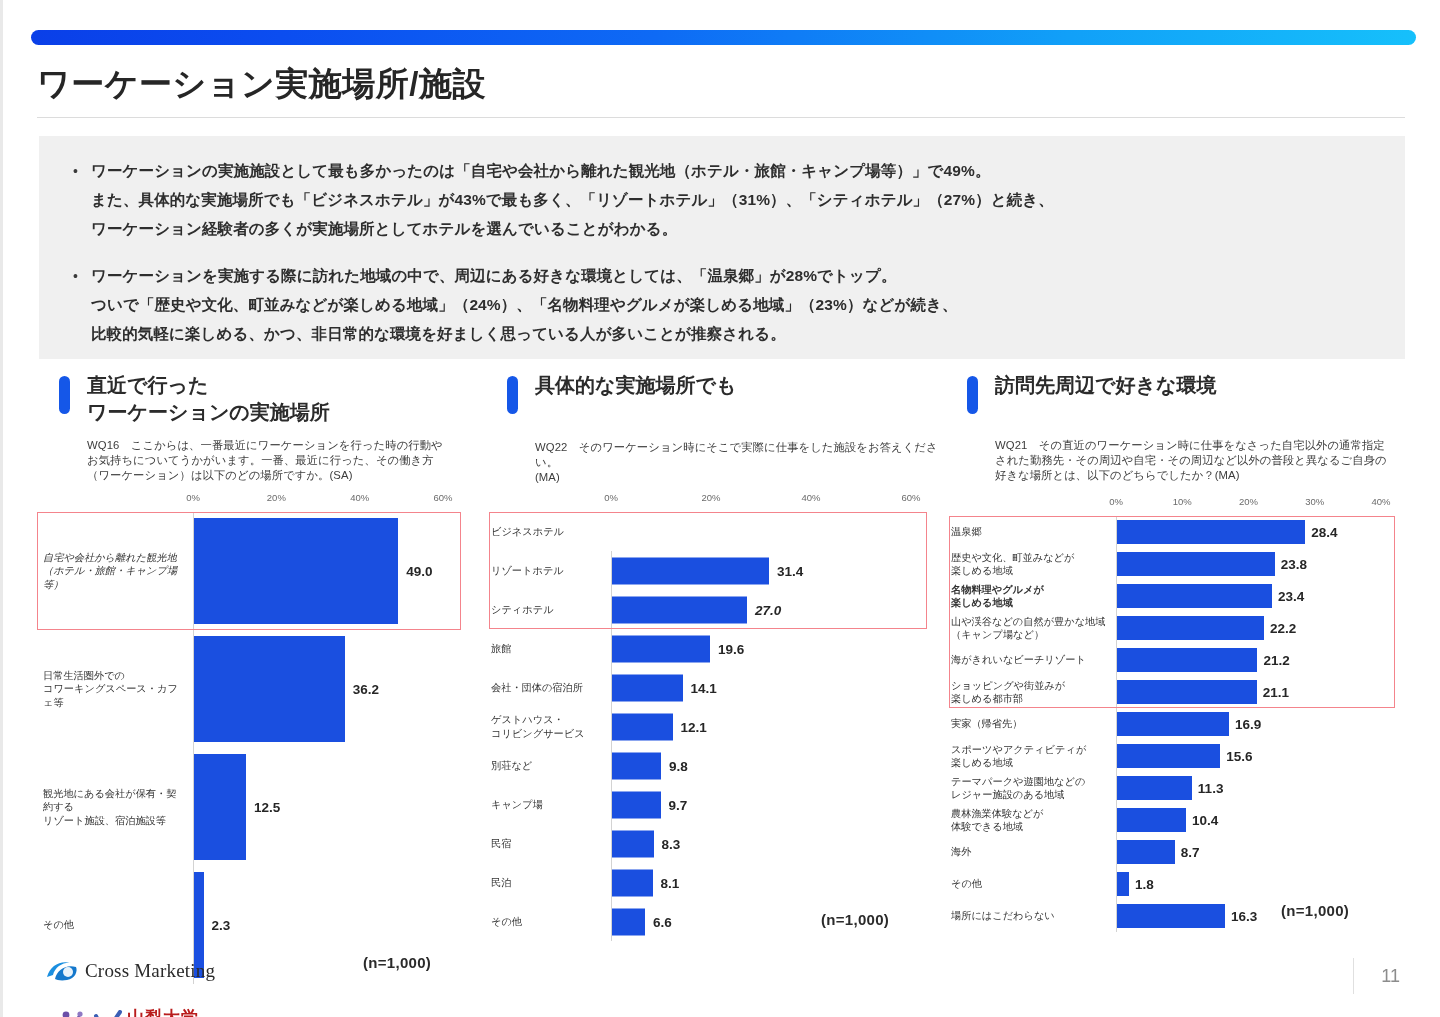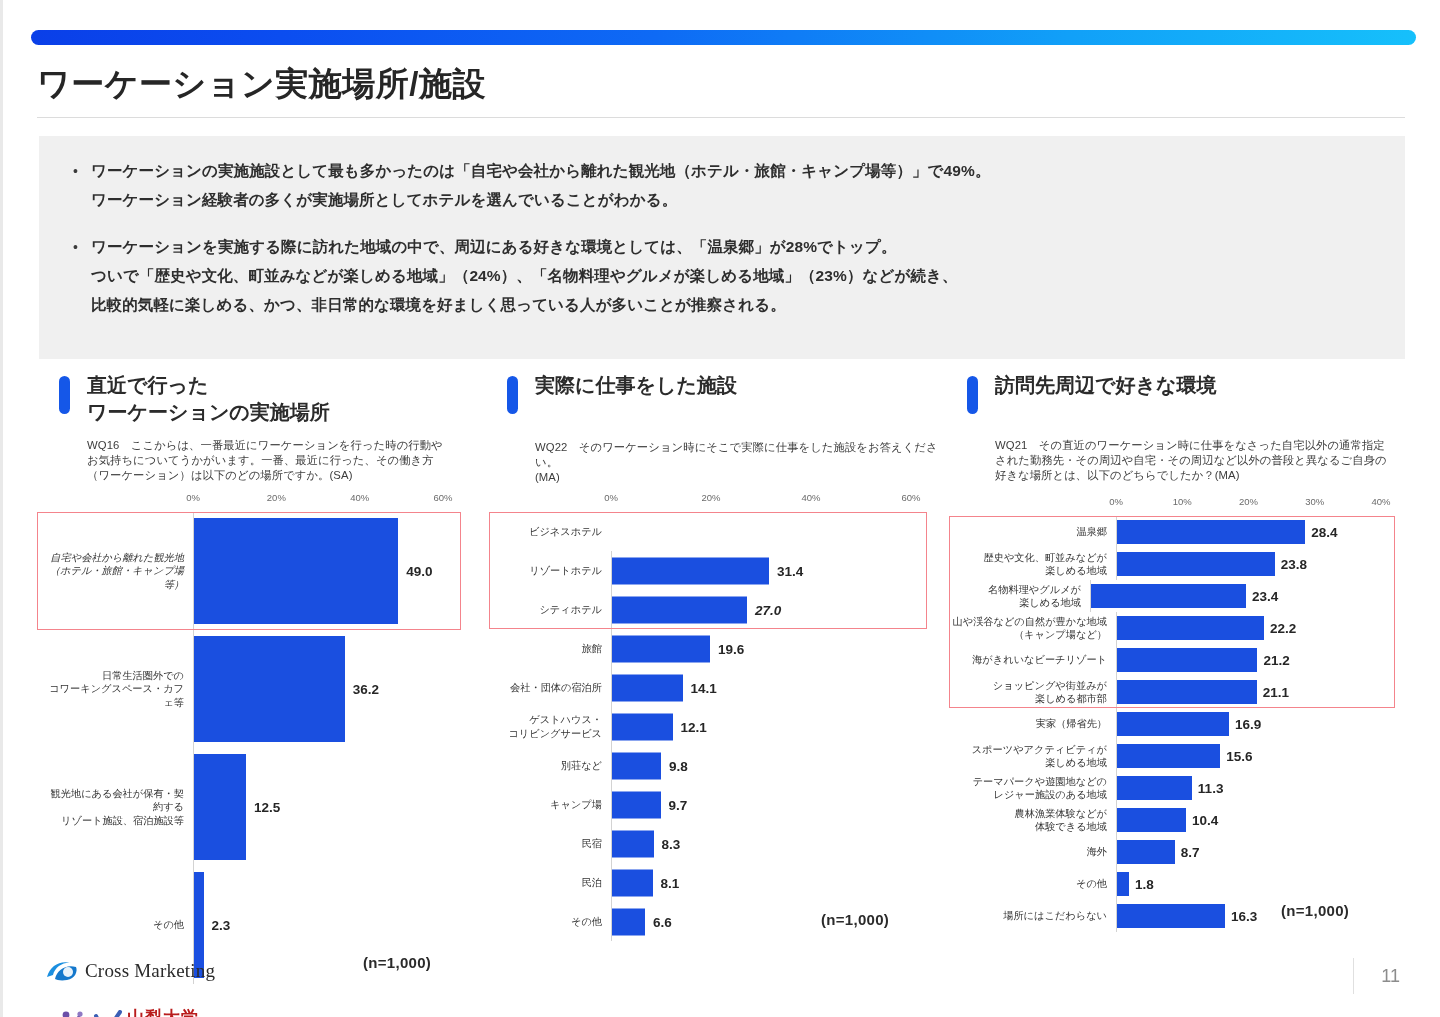--- a/index.html
+++ b/index.html
@@ -160,21 +160,21 @@
     top: 20px;
   }
 
   .rows { position: relative; }
   .row {
     display: flex;
     align-items: center;
     position: relative;
   }
   .row-label {
-    text-align: right;
+    text-align: left;
     font-size: 10.2px;
     line-height: 13.5px;
     color: #333;
     white-space: pre-line;
     padding-right: 9px;
     box-sizing: border-box;
     flex: 0 0 auto;
   }
   .row-track {
     position: relative;
@@ -271,20 +271,21 @@
   <div class="topbar"></div>
 
   <div class="page-title">ワーケーション実施場所/施設</div>
   <div class="title-rule"></div>
 
   <div class="summary" id="summary-panel">
       <div class="bullet-block">
         <div class="bullet-dot">•</div>
         <div class="bullet-lines">
           <div>ワーケーションの実施施設として最も多かったのは「自宅や会社から離れた観光地（ホテル・旅館・キャンプ場等）」で49%。</div>
+          <div>また、具体的な実施場所でも「ビジネスホテル」が43%で最も多く、「リゾートホテル」（31%）、「シティホテル」（27%）と続き、</div>
           <div>ワーケーション経験者の多くが実施場所としてホテルを選んでいることがわかる。</div>
         </div>
       </div>
       <div class="bullet-block">
         <div class="bullet-dot">•</div>
         <div class="bullet-lines">
           <div>ワーケーションを実施する際に訪れた地域の中で、周辺にある好きな環境としては、「温泉郷」が28%でトップ。</div>
           <div>ついで「歴史や文化、町並みなどが楽しめる地域」（24%）、「名物料理やグルメが楽しめる地域」（23%）などが続き、</div>
           <div>比較的気軽に楽しめる、かつ、非日常的な環境を好ましく思っている人が多いことが推察される。</div>
         </div>
@@ -342,21 +343,21 @@
           </div>
         </div>
         <div class="hl" style="border-color: rgb(244, 132, 140); left: -6px; top: 20px; height: 118px; width: 424px;"></div>
         <div class="nbox" style="left: 320px; top: 462px;">(n=1,000)</div>
       </div>
   </div>
 
   <div class="panel" id="panel-2">
     <div class="panel-head">
       <div class="panel-bar"></div>
-      <div class="panel-title">実際に仕事をした施設</div>
+      <div class="panel-title">具体的な実施場所でも</div>
     </div>
     <div class="panel-q">WQ22　そのワーケーション時にそこで実際に仕事をした施設をお答えください。
 (MA)</div>
     <div class="chart" id="chart-2">
         <div class="axis">
           <span class="axis-tick" style="left: 120px;">0%</span>
           <span class="axis-tick" style="left: 220px;">20%</span>
           <span class="axis-tick" style="left: 320px;">40%</span>
           <span class="axis-tick" style="left: 420px;">60%</span>
           <div class="axis-line" style="left: 120px; width: 300px;"></div>
@@ -469,21 +470,21 @@
           </div>
           <div class="row" style="height: 32px;">
             <div class="row-label" style="width: 165px;">歴史や文化、町並みなどが
 楽しめる地域</div>
             <div class="row-track" style="width: 265px; flex: 0 0 265px;">
               <div class="bar" style="width: 157.675px; height: 24px; background: rgb(26, 79, 224);"></div>
               <div class="bar-val" style="left: 163.675px;">23.8</div>
             </div>
           </div>
           <div class="row" style="height: 32px;">
-            <div class="row-label" style="width: 139px;">名物料理やグルメが
+            <div class="row-label" style="width: 165px; font-weight: bold;">名物料理やグルメが
 楽しめる地域</div>
             <div class="row-track" style="width: 265px; flex: 0 0 265px;">
               <div class="bar" style="width: 155.025px; height: 24px; background: rgb(26, 79, 224);"></div>
               <div class="bar-val" style="left: 161.025px;">23.4</div>
             </div>
           </div>
           <div class="row" style="height: 32px;">
             <div class="row-label" style="width: 165px;">山や渓谷などの自然が豊かな地域
 （キャンプ場など）</div>
             <div class="row-track" style="width: 265px; flex: 0 0 265px;">

